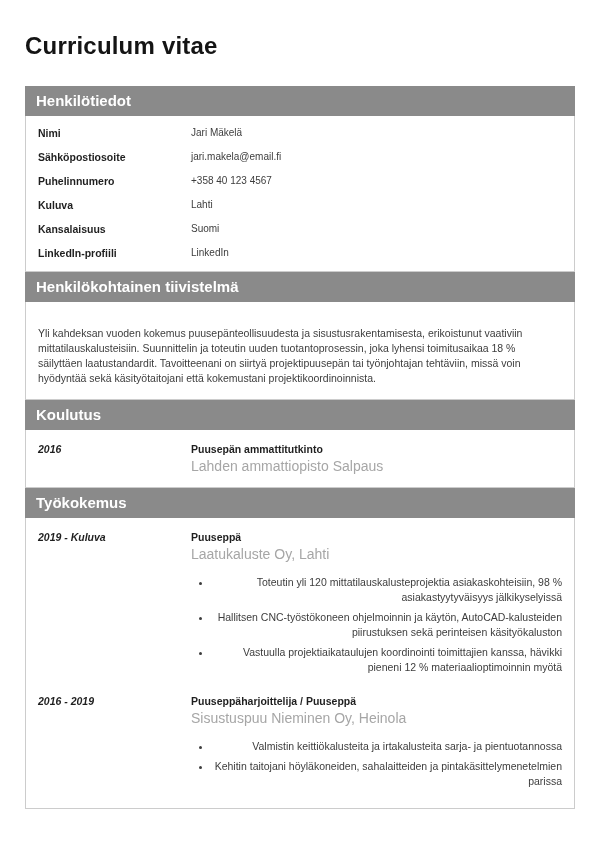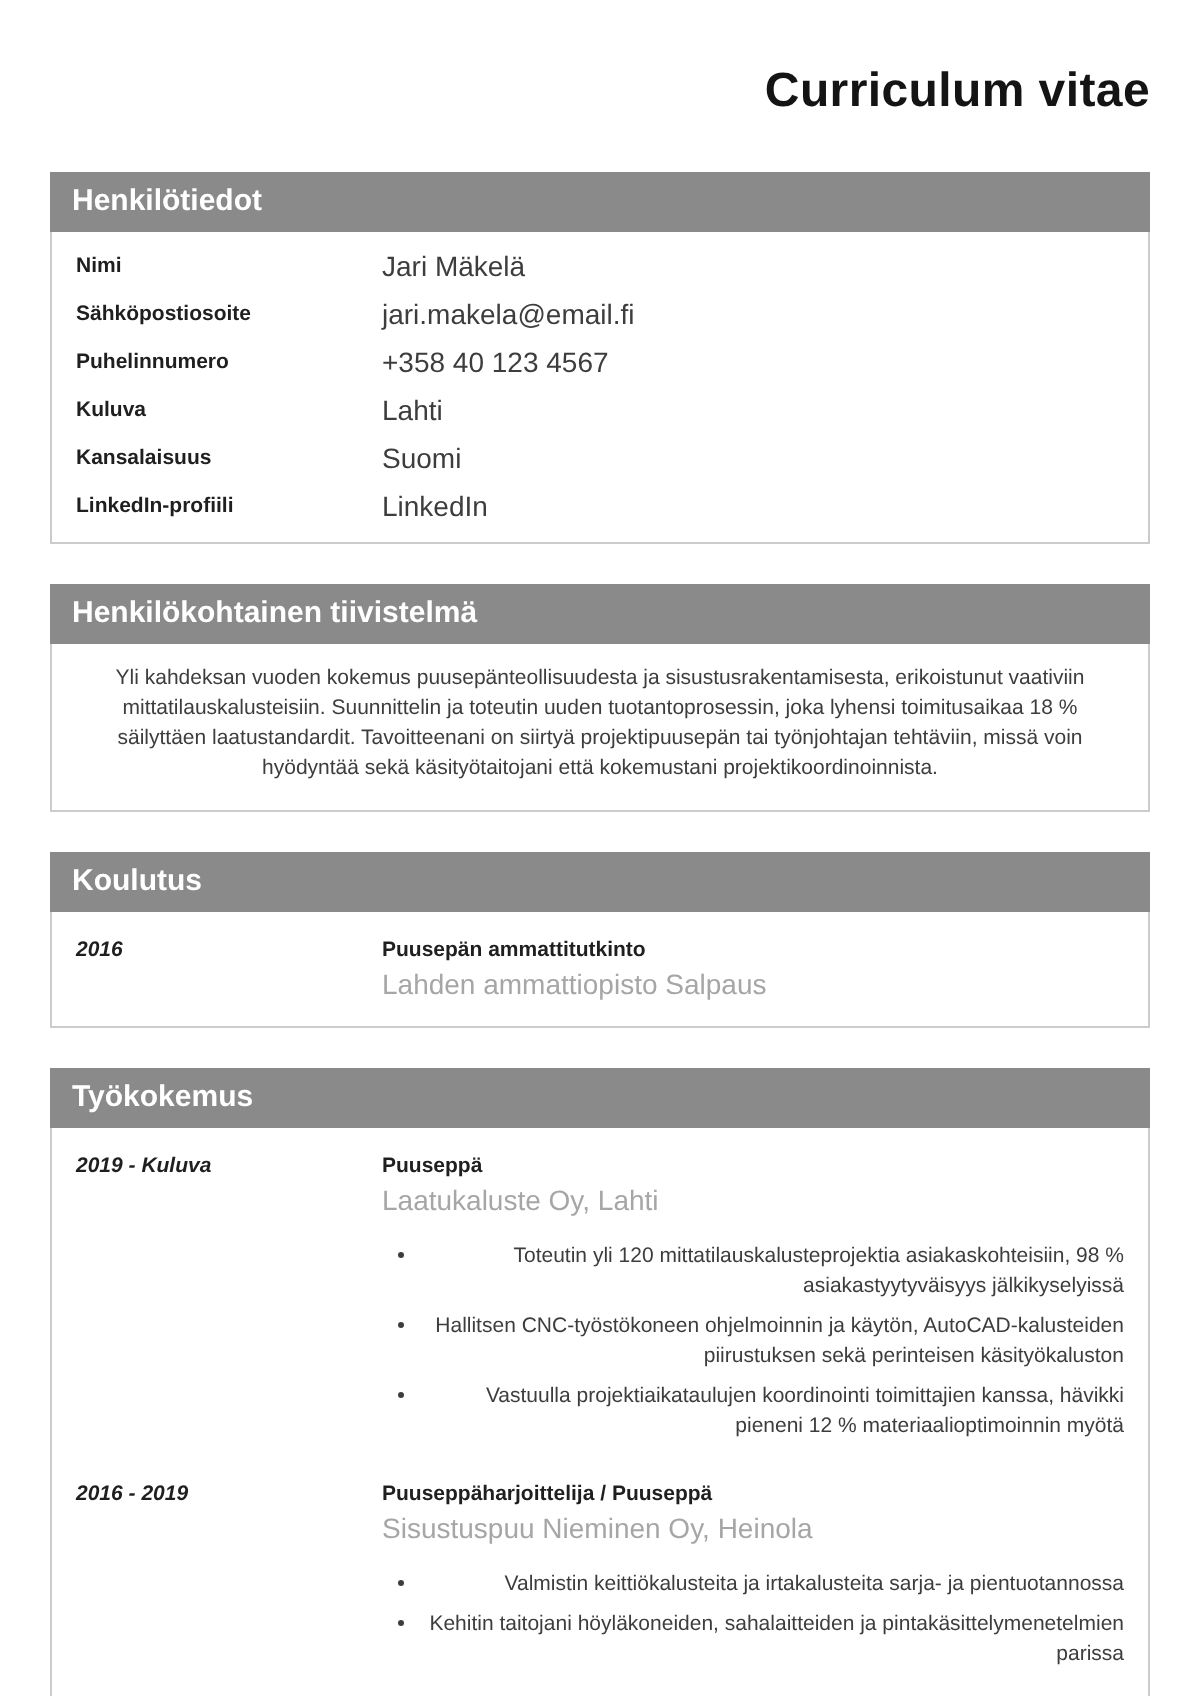--- a/index.html
+++ b/index.html
@@ -19,25 +19,25 @@
     width: 600px; height: 848px;
     font-family: "Liberation Sans", sans-serif;
     color: var(--body-text);
     overflow: hidden;
   }
   .page { padding: 32px 25px 0 25px; }
   .cv-title {
     margin: 0 0 26px 0;
     font-size: 24px;
     font-weight: 700;
-    text-align: right;
+    text-align: left;
     color: #141414;
     letter-spacing: 0.2px;
   }
-  .section { margin-bottom: 20px; }
+  .section { }
   .section-header {
     background: var(--section-header-bg);
     color: var(--section-header-text);
     font-size: 15px;
     font-weight: 700;
     padding: 6px 11px 7px 11px;
   }
   .section-body {
     border: 1px solid var(--body-border);
     border-top: 0;
@@ -46,29 +46,28 @@
   
   .info-body { padding: 5px 0 6px 0; }
   .info-row { display: flex; padding: 5px 12px; }
   .info-label {
     flex: 0 0 153px;
     font-weight: 700;
     font-size: 10.5px;
     color: var(--strong-text);
     line-height: 14px;
   }
-  .info-value { font-size: 14px; color: var(--body-text); line-height: 14px; }
+  .info-value { font-size: 10px; color: var(--body-text); line-height: 14px; }
   
   .summary-text {
     margin: 0;
-    padding: 10px 12px 13px 12px;
+    padding: 24px 12px 13px 12px;
     font-size: 10.5px;
     line-height: 15px;
     color: var(--body-text);
-    text-align: center;
   }
   
   .timeline-body { padding: 4px 0 8px 0; }
   .timeline-row { display: flex; padding: 8px 12px 6px 12px; }
   .period {
     flex: 0 0 153px;
     font-weight: 700;
     font-size: 10.5px;
     color: var(--strong-text);
     line-height: 14px;

